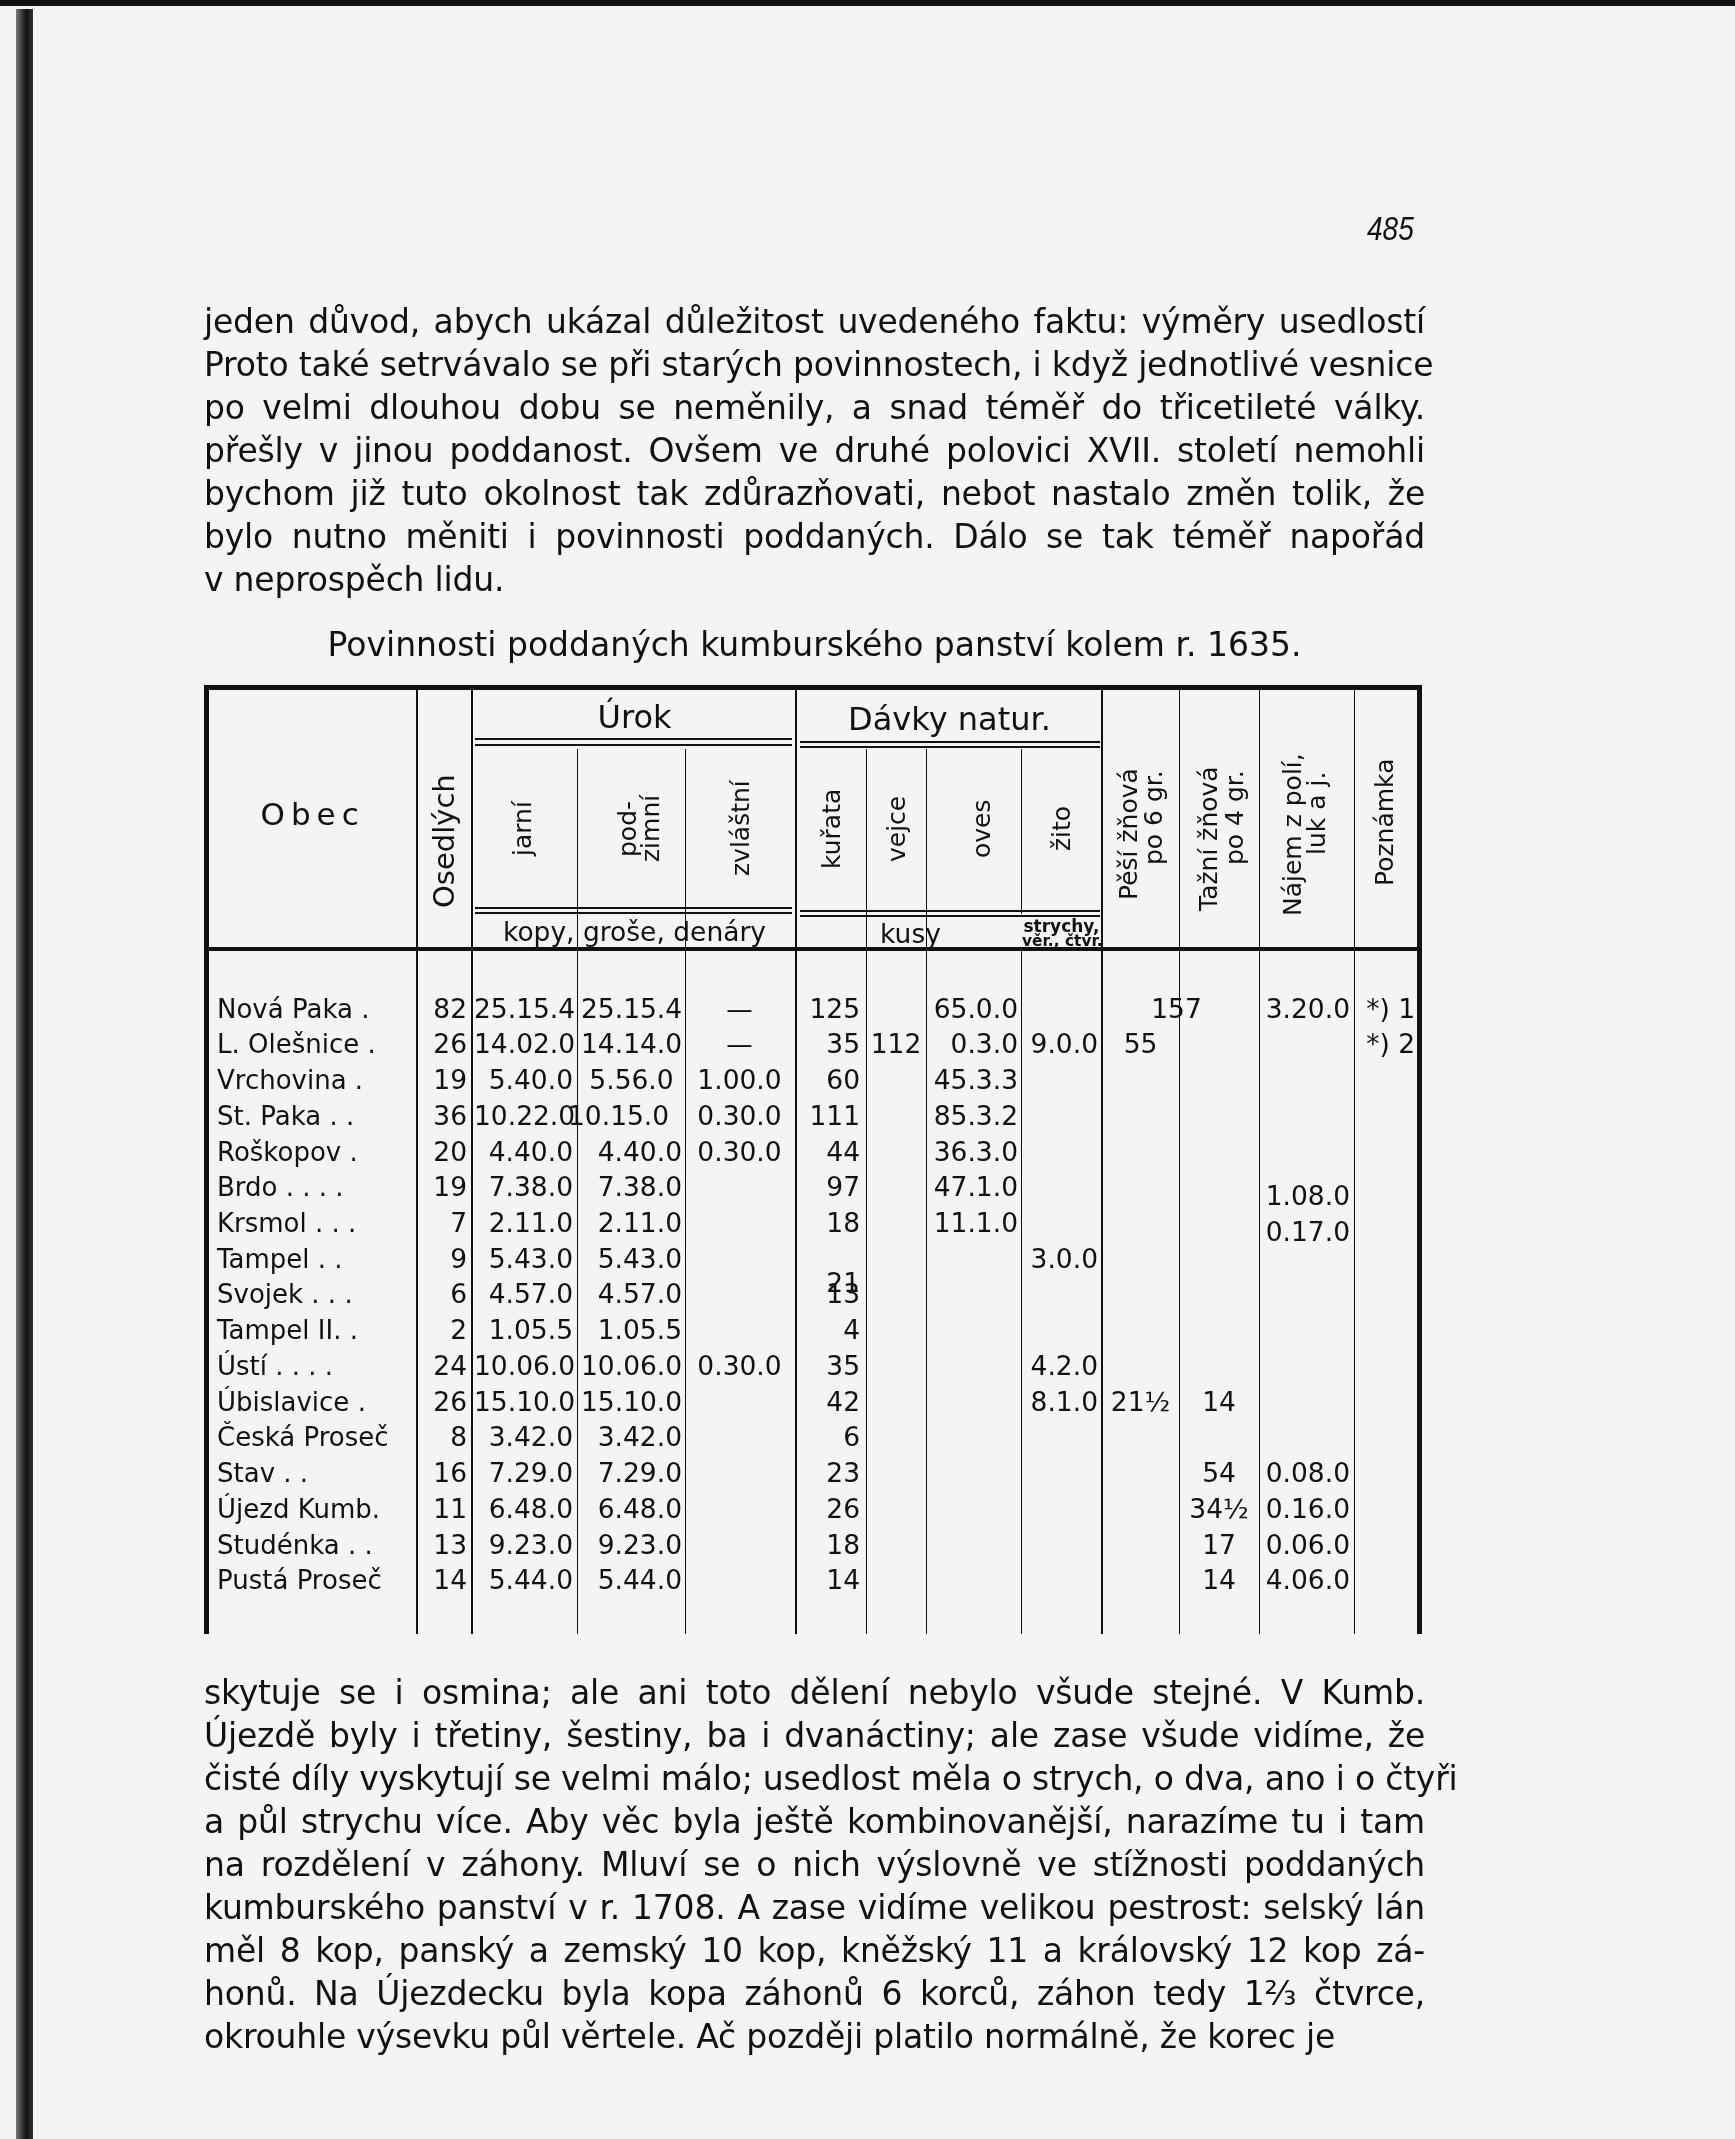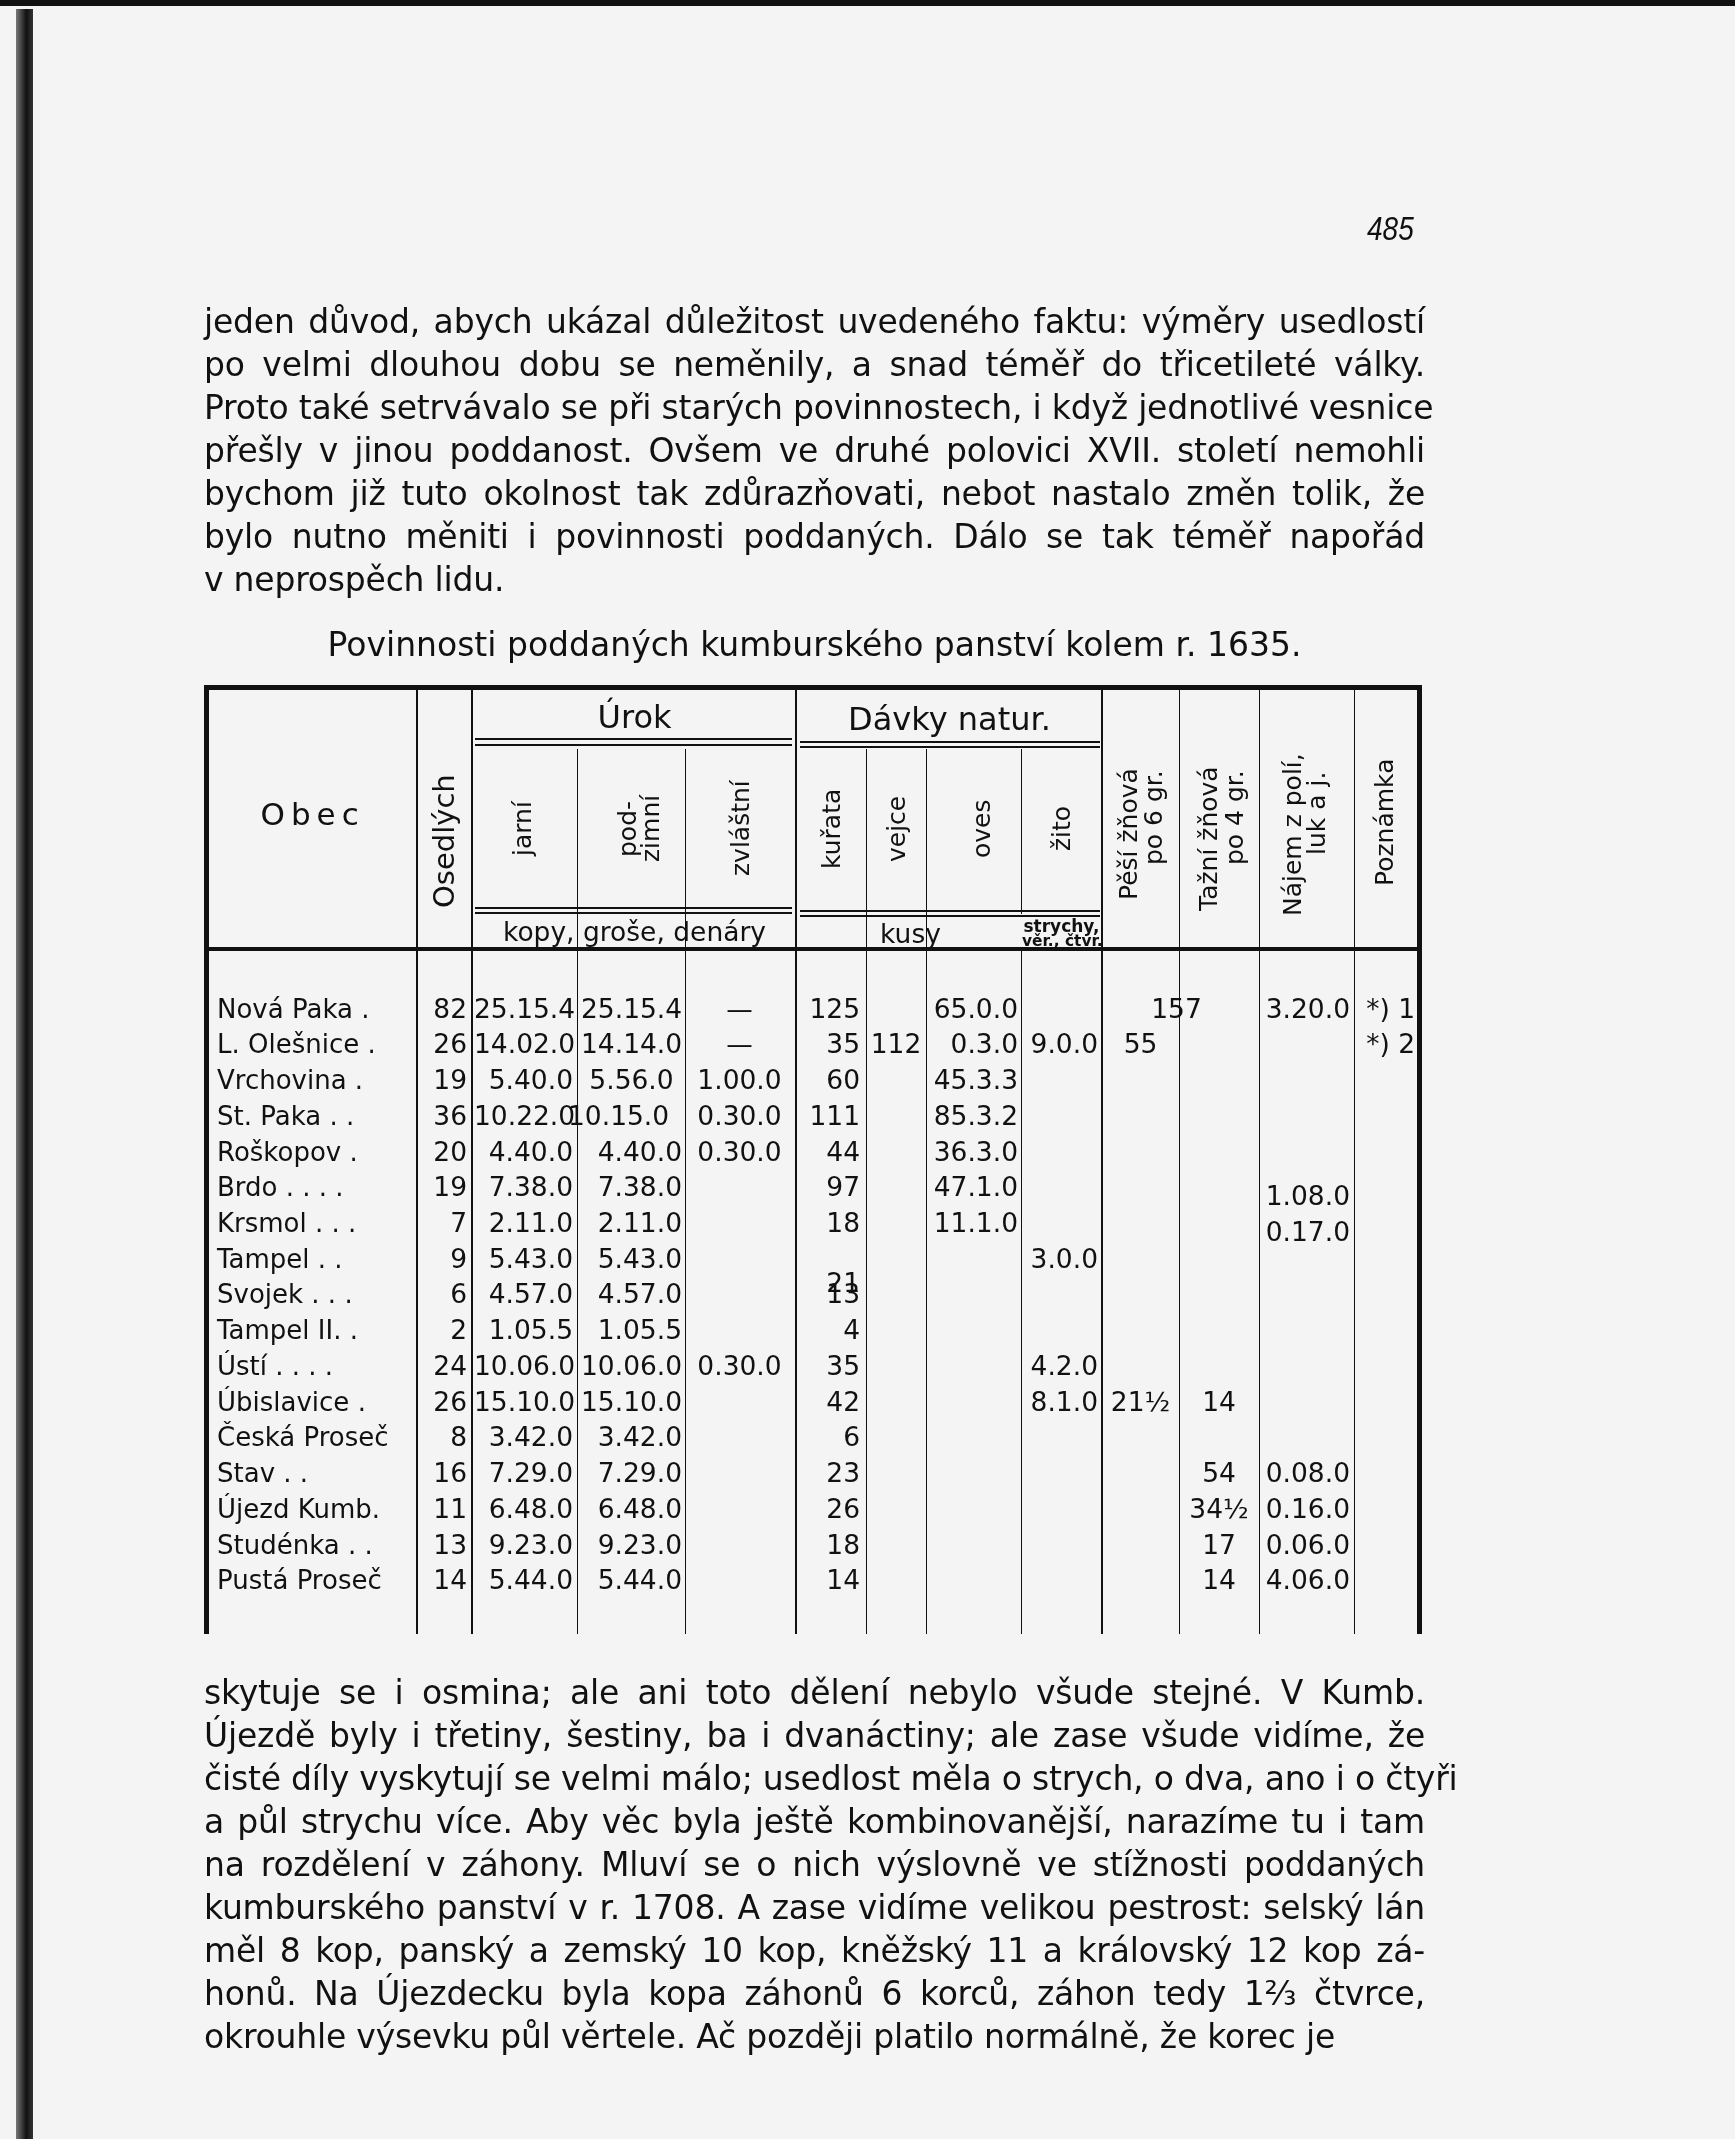--- a/index.html
+++ b/index.html
@@ -36,22 +36,22 @@
 </head>
 <body>
 
 <div class="topedge"></div>
 <div class="binding"></div>
 
 <div class="pagenum">485</div>
 
 <div class="para p1" id="p1">
     <span class="ln">jeden důvod, abych ukázal důležitost uvedeného faktu: výměry usedlostí</span>
+    <span class="ln">Proto také setrvávalo se při starých povinnostech, i když jednotlivé vesnice</span>
     <span class="ln">po velmi dlouhou dobu se neměnily, a snad téměř do třicetileté války.</span>
-    <span class="ln">Proto také setrvávalo se při starých povinnostech, i když jednotlivé vesnice</span>
     <span class="ln">přešly v jinou poddanost. Ovšem ve druhé polovici XVII. století nemohli</span>
     <span class="ln">bychom již tuto okolnost tak zdůrazňovati, nebot nastalo změn tolik, že</span>
     <span class="ln">bylo nutno měniti i povinnosti poddaných. Dálo se tak téměř napořád</span>
     <span class="ln last">v neprospěch lidu.</span>
   </div>
 
 <div class="caption">Povinnosti poddaných kumburského panství kolem r. 1635.</div>
 
 <div class="tbl" id="tbl">
 

